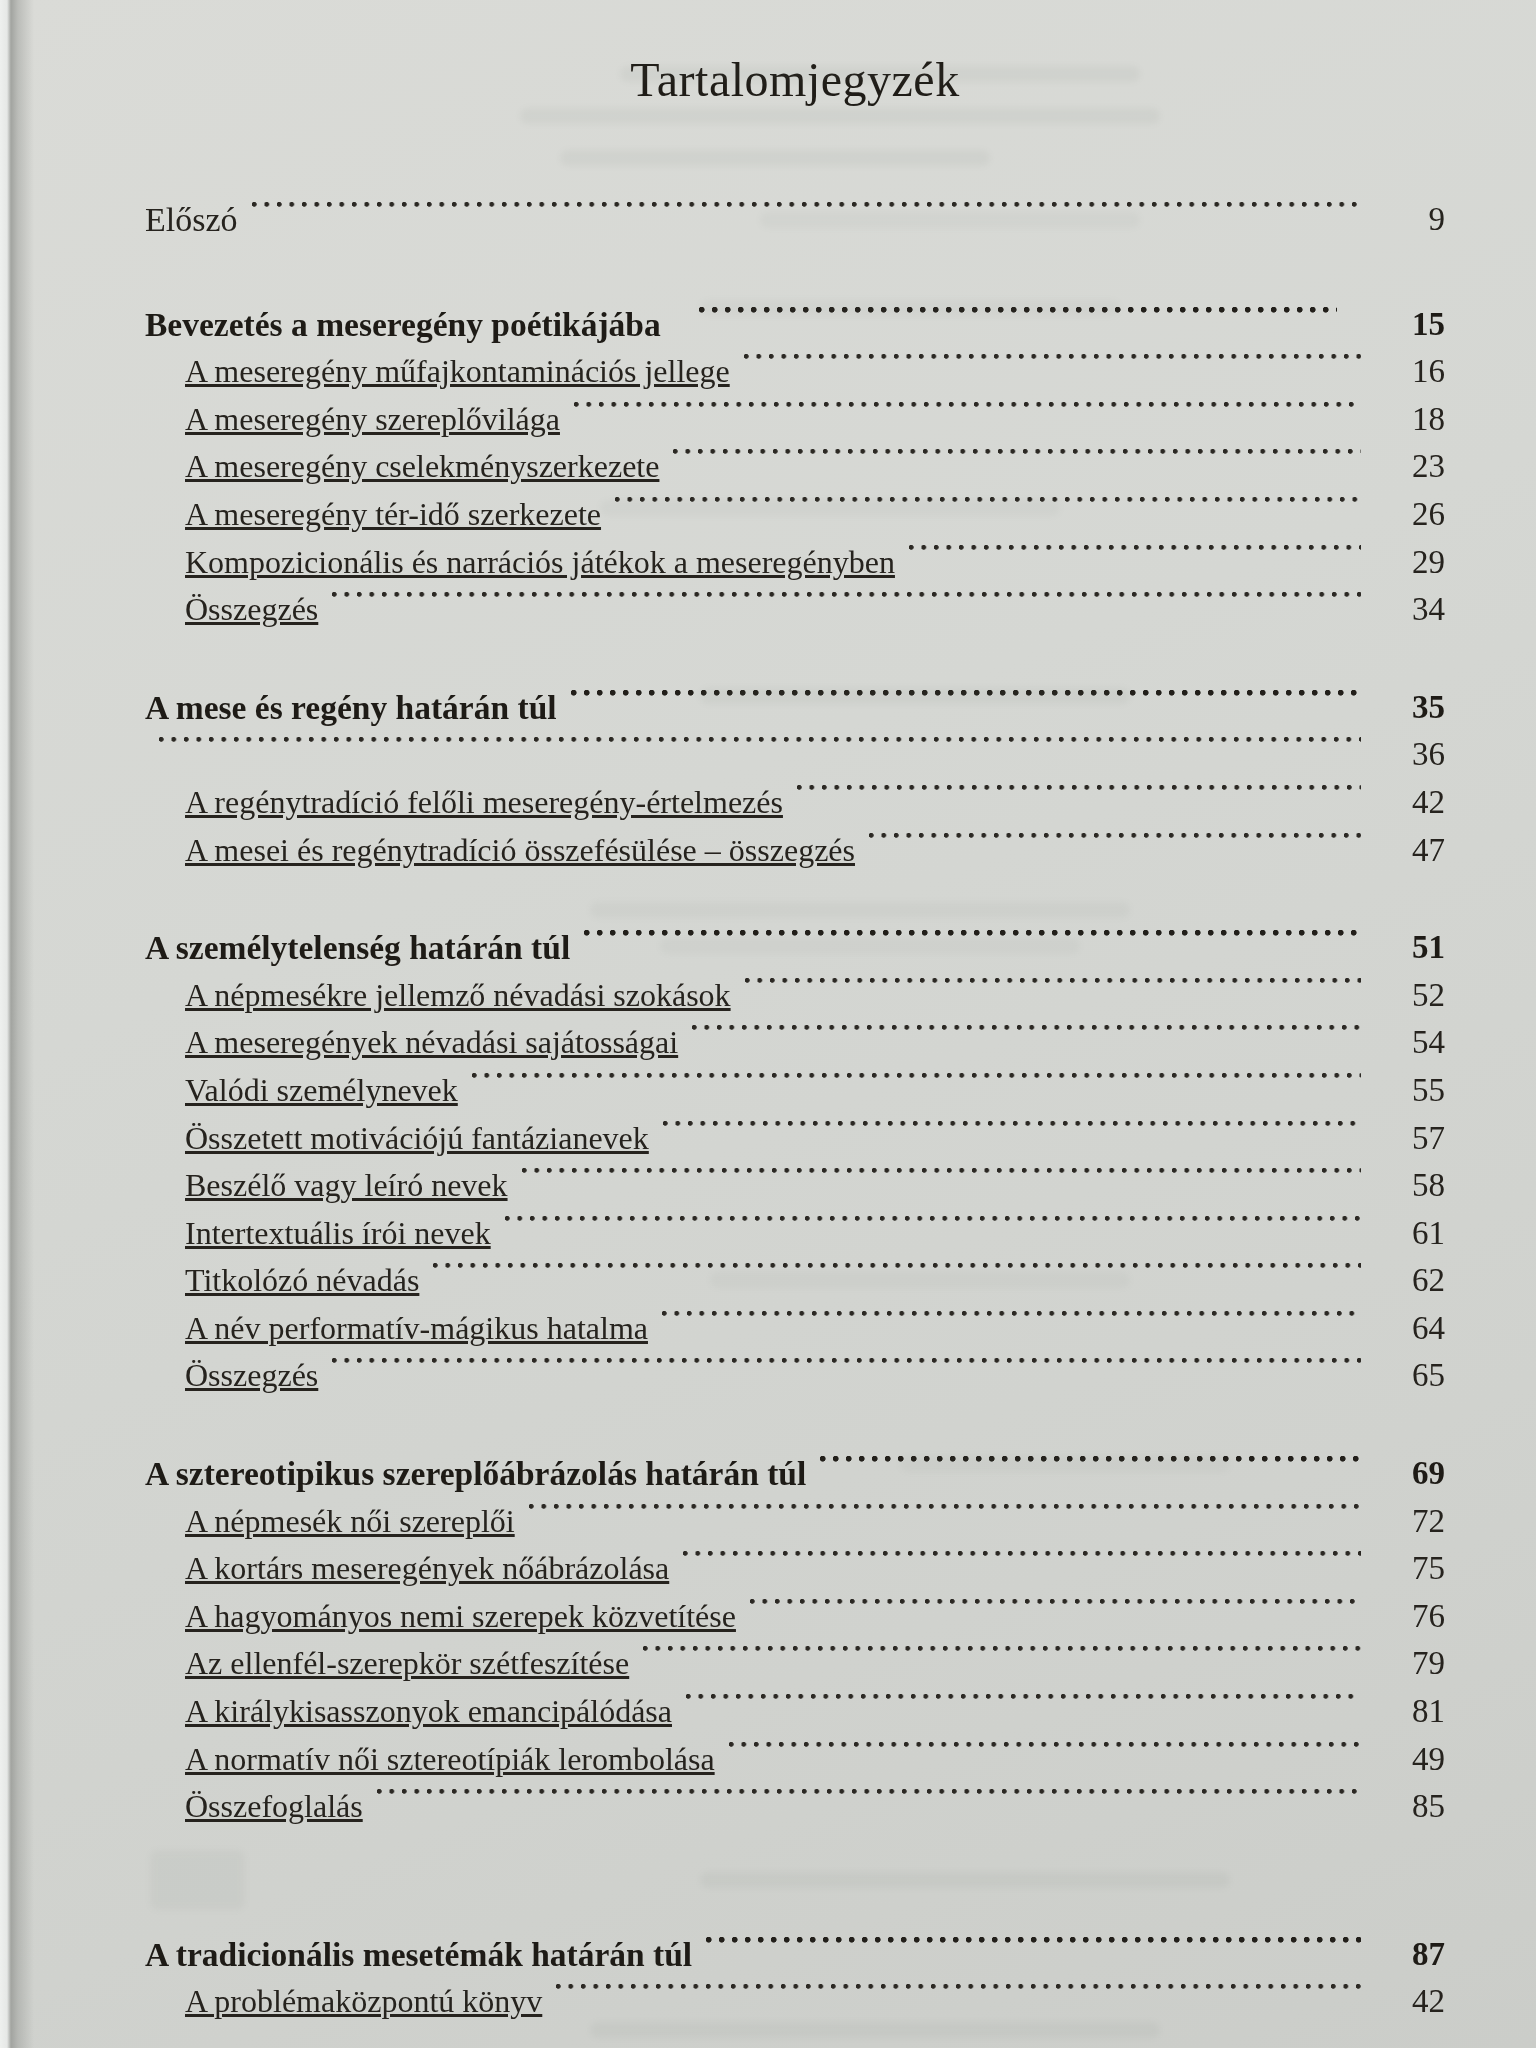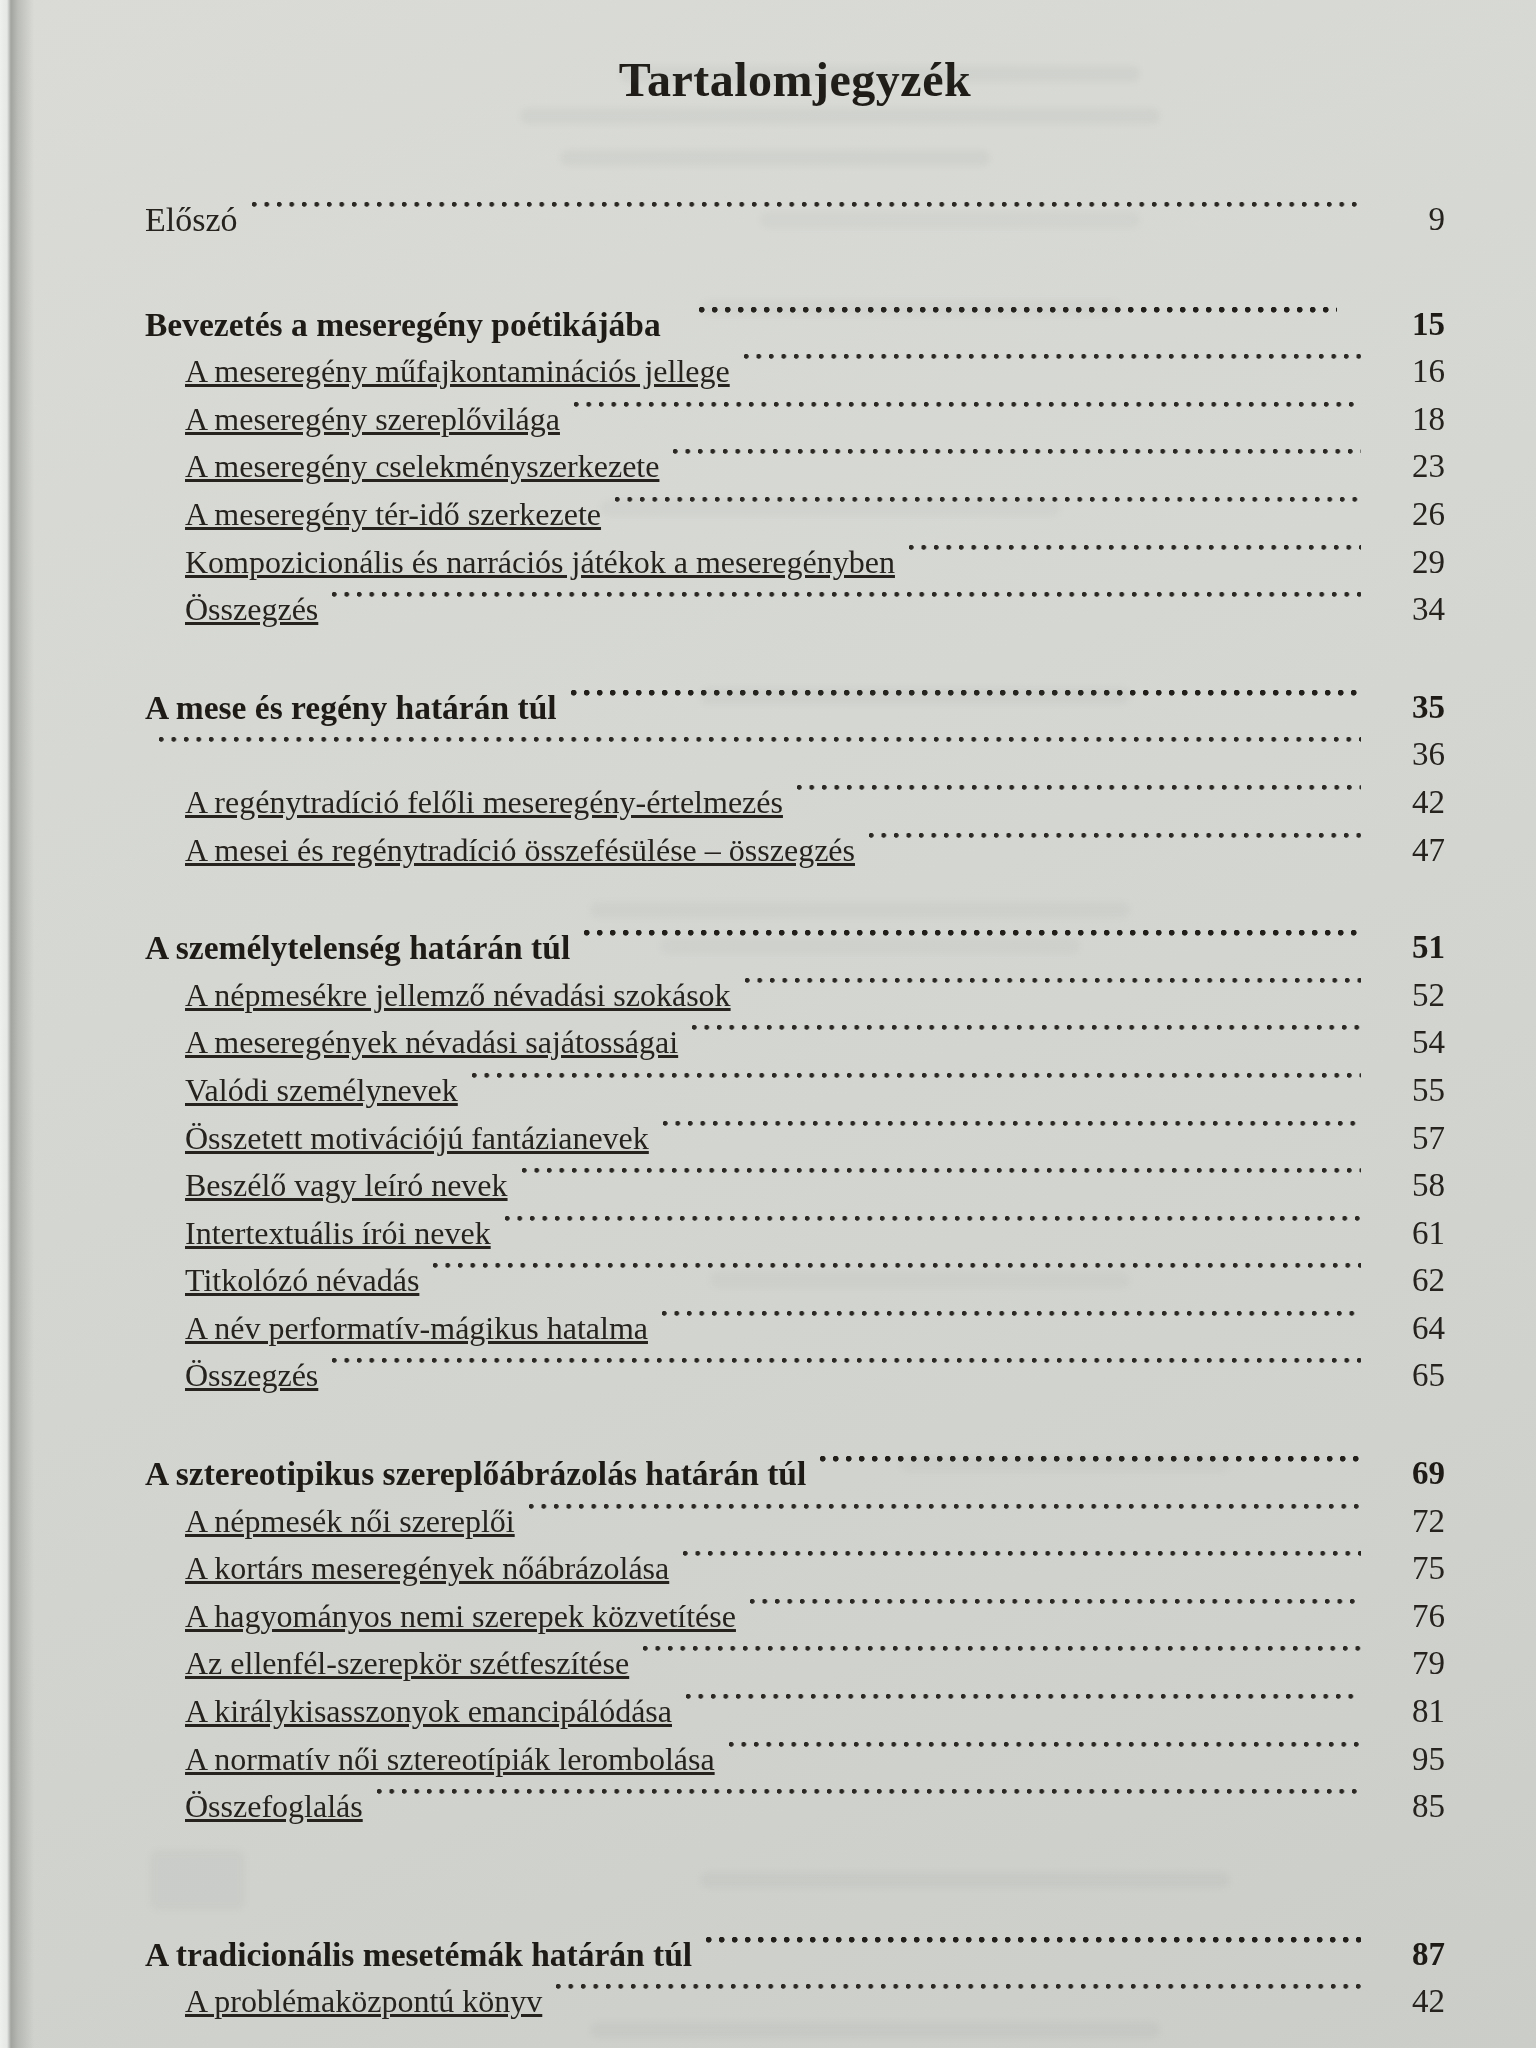--- a/index.html
+++ b/index.html
@@ -41,21 +41,21 @@
   .bleed i:nth-of-type(9)  { top: 938px;  left: 660px; width: 420px; opacity: .05; }
   .bleed i:nth-of-type(10) { top: 1272px; left: 710px; width: 420px; opacity: .05; }
   .bleed i:nth-of-type(11) { top: 1456px; left: 900px; width: 330px; opacity: .05; }
   .bleed i:nth-of-type(12) { top: 1850px; left: 150px; width: 95px; height: 60px; opacity: .06; }
   .bleed i:nth-of-type(13) { top: 1872px; left: 700px; width: 530px; }
   .bleed i:nth-of-type(14) { top: 2022px; left: 590px; width: 570px; }
 
   .title {
     margin: 52px 91px 0 145px;
     text-align: center;
-    font-size: 48px; font-weight: 700;
+    font-size: 48px; font-weight: 400;
     letter-spacing: 0.5px;
     color: #1f1c17;
   }
   .toc { margin: 95px 91px 0 145px; }
 
   .row { display: flex; align-items: flex-start; height: 47.6px; }
   .row .label { white-space: nowrap; line-height: 1.08; }
   .row.item  { font-size: 32px; }
   .row.item .label { padding-left: 40px; text-decoration: underline; }
   .row.plain { font-size: 34px; }
@@ -243,21 +243,21 @@
         <span class="pagenum">79</span>
       </div>
       <div class="row item">
         <span class="label">A királykisasszonyok emancipálódása</span>
         <span class="leader"></span>
         <span class="pagenum">81</span>
       </div>
       <div class="row item">
         <span class="label">A normatív női sztereotípiák lerombolása</span>
         <span class="leader"></span>
-        <span class="pagenum">95</span>
+        <span class="pagenum">49</span>
       </div>
       <div class="row item">
         <span class="label">Összefoglalás</span>
         <span class="leader"></span>
         <span class="pagenum">85</span>
       </div>
       <div class="row section gap-big">
         <span class="label">A tradicionális mesetémák határán túl</span>
         <span class="leader"></span>
         <span class="pagenum">87</span>

